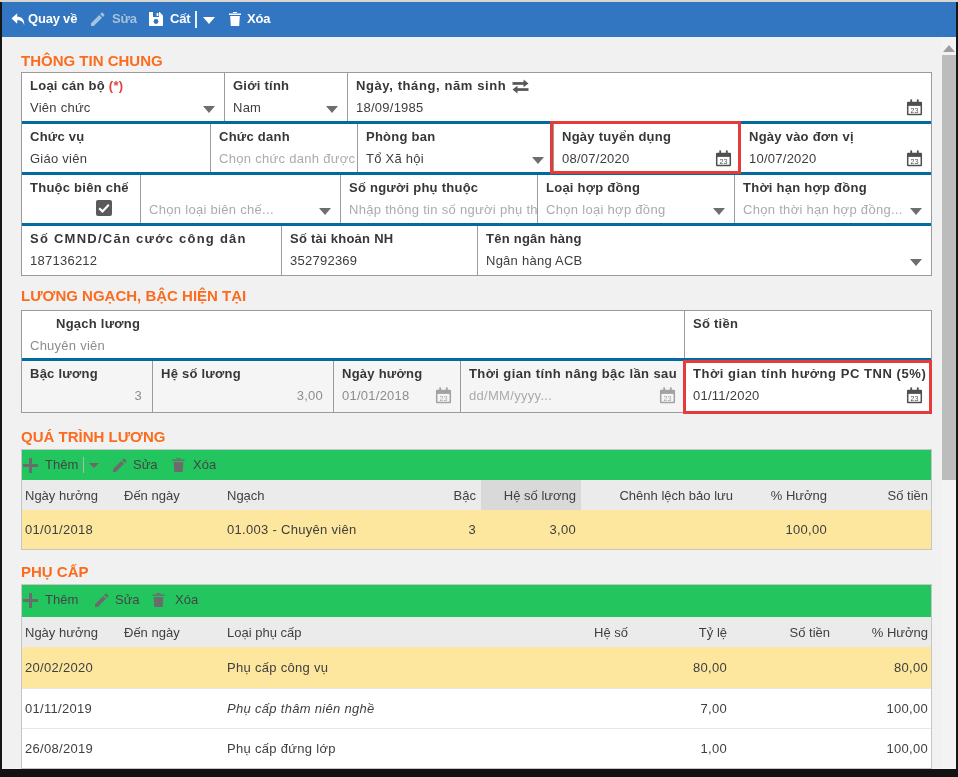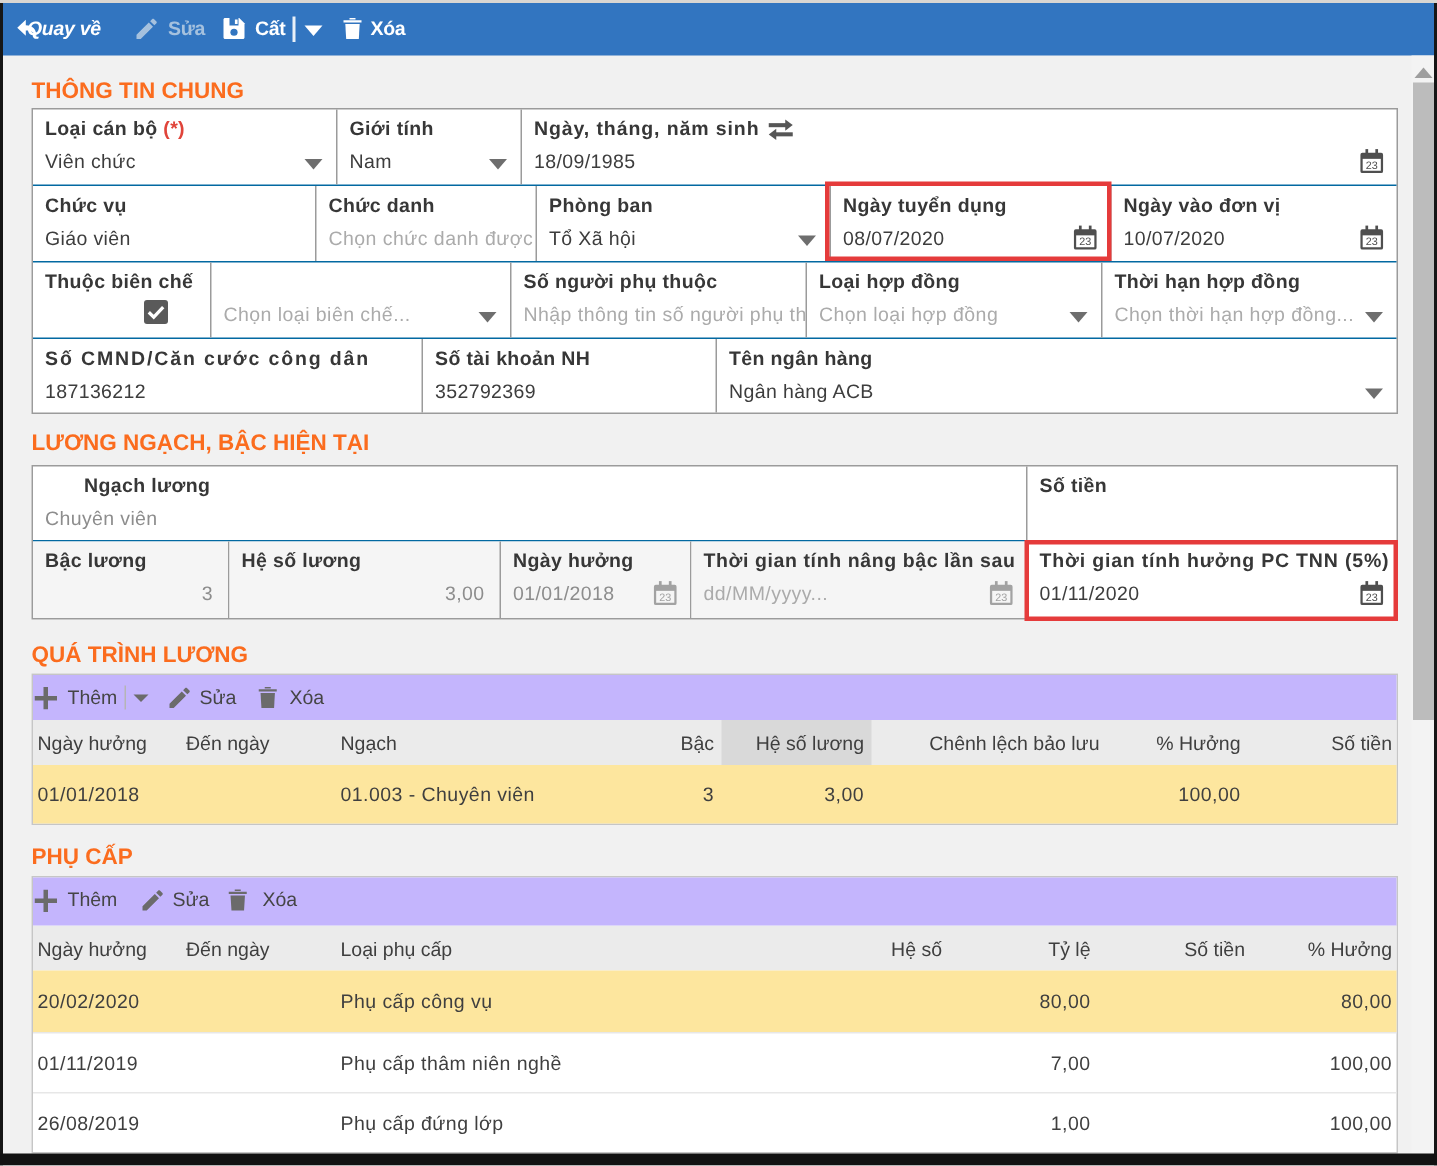--- a/index.html
+++ b/index.html
@@ -8,37 +8,37 @@
 #topline{left:0;top:0;width:958px;height:2px;background:#d9d6d2;}
 #toolbar{left:2px;top:2px;width:954px;height:35px;background:#3275c0;}
 #frameL{left:0;top:2px;width:2px;height:775px;background:#161616;}
 #frameR{left:956px;top:2px;width:2px;height:775px;background:#161616;}
 #frameB{left:0;top:769px;width:958px;height:8px;background:#121212;}
 .tbtxt{position:absolute;top:11px;font-size:13px;font-weight:bold;color:#fff;letter-spacing:-0.2px;}
 .tbdis{color:#a5c1de;}
 .sechead{position:absolute;left:21px;font-size:15px;font-weight:bold;color:#fb6c1e;letter-spacing:0px;}
 
 .ftable{position:absolute;left:21px;width:911px;background:#fff;border:1px solid #9b9b9b;box-sizing:border-box;}
-.frow{display:flex;border-bottom:1px solid #0369a1;box-sizing:border-box;}
+.frow{display:flex;border-bottom:3px solid #0369a1;box-sizing:border-box;}
 .frow:last-child{border-bottom:none;}
 .fcell{position:relative;border-right:1px solid #9b9b9b;box-sizing:border-box;padding:5px 0 0 8px;overflow:hidden;}
 .fcell:last-child{border-right:none;}
 .flabel{font-size:13px;font-weight:bold;color:#373737;line-height:16px;white-space:nowrap;letter-spacing:0.25px;}
 .fval{position:absolute;left:8px;top:27px;font-size:13px;color:#3d3d3d;line-height:16px;white-space:nowrap;letter-spacing:0.25px;}
 .fph{color:#ababab;letter-spacing:0.3px;}
 .fdis{color:#8d8d8d;}
 .gcell{background:#f5f5f5;}
 .numv{left:auto;right:10px;}
 .star{color:#e0443a;font-weight:bold;}
 .caret{position:absolute;right:9px;top:33px;width:0;height:0;border-left:6px solid transparent;border-right:6px solid transparent;border-top:7px solid #6e6e6e;}
 .calic{position:absolute;right:8px;top:26px;}
 .redbox{position:absolute;border:3px solid #e53b3b;box-sizing:border-box;z-index:5;}
 
 .gtable{position:absolute;left:21px;width:911px;background:#fff;border:1px solid #c6c6c6;box-sizing:border-box;}
-.gtb{height:30px;display:flex;align-items:center;background:#c4b5fd;}
+.gtb{height:30px;display:flex;align-items:center;background:#22c55e;}
 .gtbtxt{font-size:13px;color:#454545;}
 .ghead{display:flex;height:30px;background:#ebebeb;align-items:center;font-size:13px;color:#3f3f3f;}
 .grow{display:flex;align-items:center;font-size:13px;color:#3f3f3f;border-top:1px solid #e7e7e7;box-sizing:border-box;letter-spacing:0.3px;}
 .grow.first{border-top:none;}
 .yellow{background:#fde69e;}
 .gc{box-sizing:border-box;padding-left:3px;white-space:nowrap;overflow:hidden;}
 .gr{text-align:right;padding-left:0;padding-right:5px;}
 .sorted{background:#d9d9d9;align-self:stretch;display:flex;align-items:center;justify-content:flex-end;}
 
 #sbtrack{left:941px;top:37px;width:15px;height:732px;background:#f3f3f3;}
@@ -47,21 +47,21 @@
 .cb{position:absolute;left:74px;top:25px;width:16px;height:16px;background:#5a5a5a;border-radius:2px;}
 </style>
 </head>
 <body>
 <div class="abs" id="topline"></div>
 <div class="abs" id="toolbar"></div>
 
 <svg class="abs" style="left:10px;top:11px;" width="17" height="17" viewBox="0 0 17 17">
     <path d="M7.2 2.2 L1.5 7.5 L7.2 12.8 L7.2 9.3 C11.2 9.3 13.3 10.8 14.2 14.5 C14.8 8.2 11.5 5.8 7.2 5.8 Z" fill="#fff"></path>
   </svg>
-<span class="tbtxt" style="left:18px;font-style:italic;">Quay về</span>
+<span class="tbtxt" style="left:28px;">Quay về</span>
 <svg class="abs" style="left:89px;top:11px;" width="17" height="17" viewBox="0 0 17 17">
     <path d="M2 12.2 L2 15 L4.8 15 L13 6.8 L10.2 4 Z M15.3 4.5 C15.6 4.2 15.6 3.7 15.3 3.4 L13.6 1.7 C13.3 1.4 12.8 1.4 12.5 1.7 L11.1 3.1 L13.9 5.9 Z" fill="#a5c1de"></path>
   </svg>
 <span class="tbtxt tbdis" style="left:112px;">Sửa</span>
 <svg class="abs" style="left:148px;top:11px;" width="16" height="16" viewBox="0 0 16 16">
     <path d="M2 1 L11.5 1 L15 4.5 L15 14 C15 14.55 14.55 15 14 15 L2 15 C1.45 15 1 14.55 1 14 L1 2 C1 1.45 1.45 1 2 1 Z" fill="#fff"></path>
     <rect x="5" y="1" width="6" height="5" fill="#3275c0"></rect>
     <rect x="8.6" y="2" width="1.8" height="3" fill="#fff"></rect>
     <circle cx="8" cy="10.5" r="2.4" fill="#3275c0"></circle>
   </svg>
@@ -316,21 +316,21 @@
     <div class="gc" style="width:103px;"></div>
     <div class="gc" style="width:306px;">Phụ cấp công vụ</div>
     <div class="gc gr" style="width:103px;"></div>
     <div class="gc gr" style="width:99px;">80,00</div>
     <div class="gc gr" style="width:103px;"></div>
     <div class="gc gr" style="flex:1;padding-right:3px;">80,00</div>
   </div>
   <div class="grow" style="height:40px;">
     <div class="gc" style="width:99px;">01/11/2019</div>
     <div class="gc" style="width:103px;"></div>
-    <div class="gc" style="width:306px;">Phụ cấp thâm niên nghề</div>
+    <div class="gc" style="width:306px;font-style:italic;">Phụ cấp thâm niên nghề</div>
     <div class="gc gr" style="width:103px;"></div>
     <div class="gc gr" style="width:99px;">7,00</div>
     <div class="gc gr" style="width:103px;"></div>
     <div class="gc gr" style="flex:1;padding-right:3px;">100,00</div>
   </div>
   <div class="grow" style="height:40px;">
     <div class="gc" style="width:99px;">26/08/2019</div>
     <div class="gc" style="width:103px;"></div>
     <div class="gc" style="width:306px;">Phụ cấp đứng lớp</div>
     <div class="gc gr" style="width:103px;"></div>

